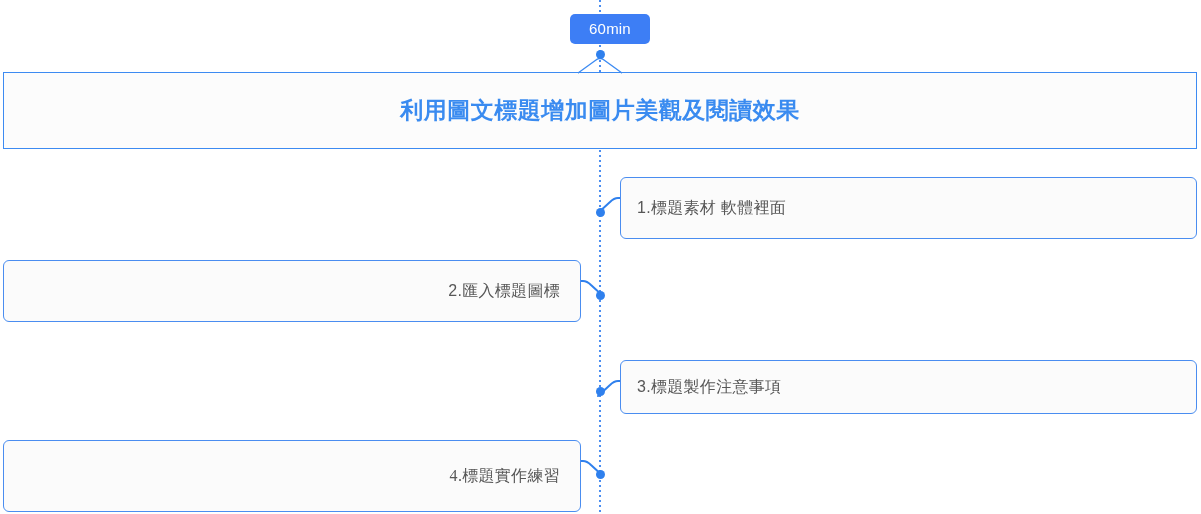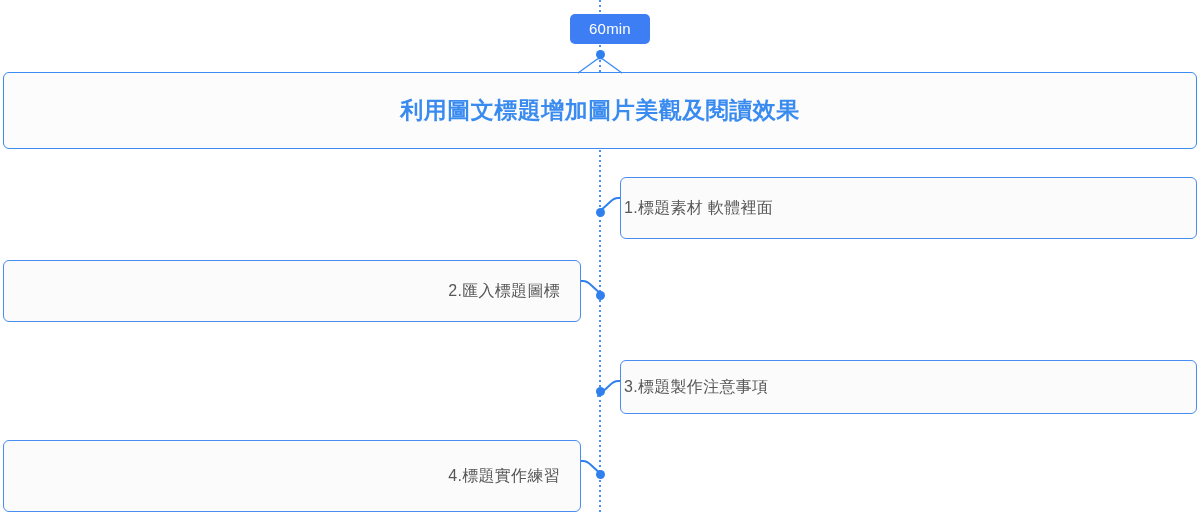--- a/index.html
+++ b/index.html
@@ -73,21 +73,21 @@
 
   
   .root-card {
     position: absolute;
     left: 3px;
     top: 72px;
     width: 1194px;
     height: 77px;
     box-sizing: border-box;
     border: 1.4px solid #3d8bf2;
-    border-radius: 6px;
+    border-radius: 0;
     background: #fcfcfc;
     display: flex;
     align-items: center;
     justify-content: center;
     z-index: 3;
   }
   .root-title {
     color: #3a8bf0;
     font-size: 23px;
     font-weight: bold;
@@ -118,32 +118,32 @@
   }
   .card-label {
     color: #575757;
     font-size: 16px;
     letter-spacing: 0.3px;
     white-space: nowrap;
   }
 
   .card.right {
     justify-content: flex-start;
-    padding-left: 3px;
+    padding-left: 16px;
   }
   .card.left {
     justify-content: flex-end;
     padding-right: 20px;
   }
 
   
   .card-n1 { left: 620px; top: 177px; width: 577px; height: 62px; }
   .card-n2 { left: 3px;   top: 260px; width: 578px; height: 62px; }
   .card-n3 { left: 620px; top: 360px; width: 577px; height: 54px; }
-  .card-n4 { left: 3px;   top: 440px; width: 578px; height: 72px; }
+  .card-n4 { left: 3px;   top: 440px; width: 578px; height: 72px; font-family: Liberation Serif, serif; }
 
   
   .elbow {
     position: absolute;
     z-index: 2;
     pointer-events: none;
     overflow: visible;
   }
   .elbow-n1 { left: 596px; top: 172px; width: 30px; height: 48px; }
   .elbow-n2 { left: 575px; top: 255px; width: 30px; height: 48px; }

